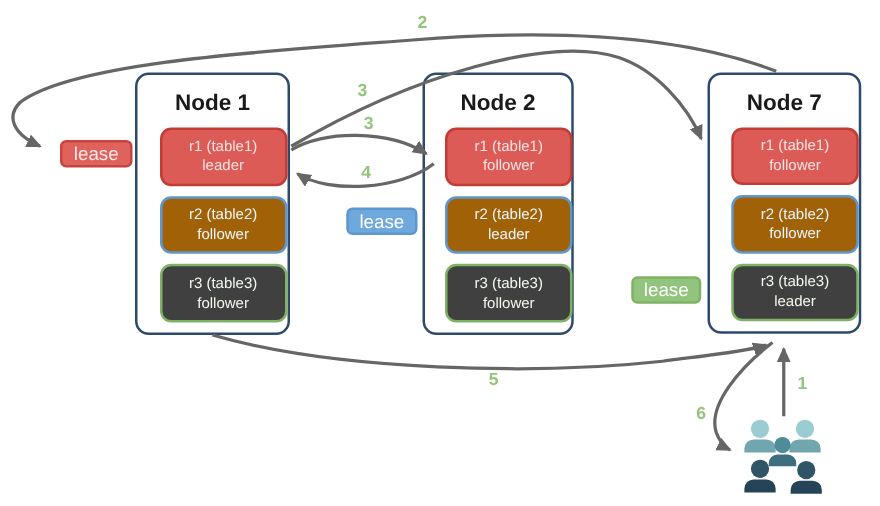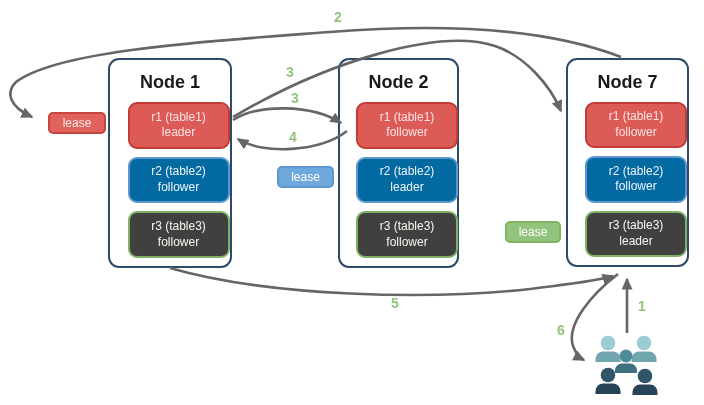--- a/index.html
+++ b/index.html
@@ -20,25 +20,25 @@
     font-weight:bold; font-size:18px; color:#1a1a1a;
     margin-top:12px; margin-bottom:9px;
   }
   .replica {
     width:102px; height:47px; border-radius:9px; border:2px solid;
     box-sizing:border-box; margin-bottom:8px;
     display:flex; flex-direction:column; align-items:center; justify-content:center;
     font-size:12px; line-height:1.32; color:rgba(255,255,255,0.93);margin-left:17px;
   }
   .replica.red   { background:#DC5B56; border-color:#C23B34; color:#F9E4E3; }
-  .replica.blue  { background:#0369a1; border-color:#5D97CE; color:#EDF5FD; }
+  .replica.blue  { background:#a16207; border-color:#5D97CE; color:#EDF5FD; }
   .replica.green { background:#404040; border-color:#7FB264; color:#F2F9EE; }
   .lease {
     position:absolute; border-radius:5px; border:2px solid;
-    box-sizing:border-box; color:#ffffff; font-size:12px;
+    box-sizing:border-box; color:#ffffff; font-size:15px;
     display:flex; align-items:center; justify-content:center; z-index:4;
   }
   .lease-red   { left:48px;  top:112px; width:58px; height:22px; background:#E0625D; border-color:#C64540; color:#FBEAEa; }
   .lease-blue  { left:277px; top:166px; width:57px; height:22px; background:#6FA8DC; border-color:#5D97CE; }
   .lease-green { left:505px; top:221px; width:56px; height:22px; background:#93C47D; border-color:#7FB264; }
   .step {
     position:absolute; color:#93C47D; font-weight:bold; font-size:14px; z-index:6;
   }
   #arrow-layer {
     position:absolute; left:0; top:0; width:704px; height:405px;

